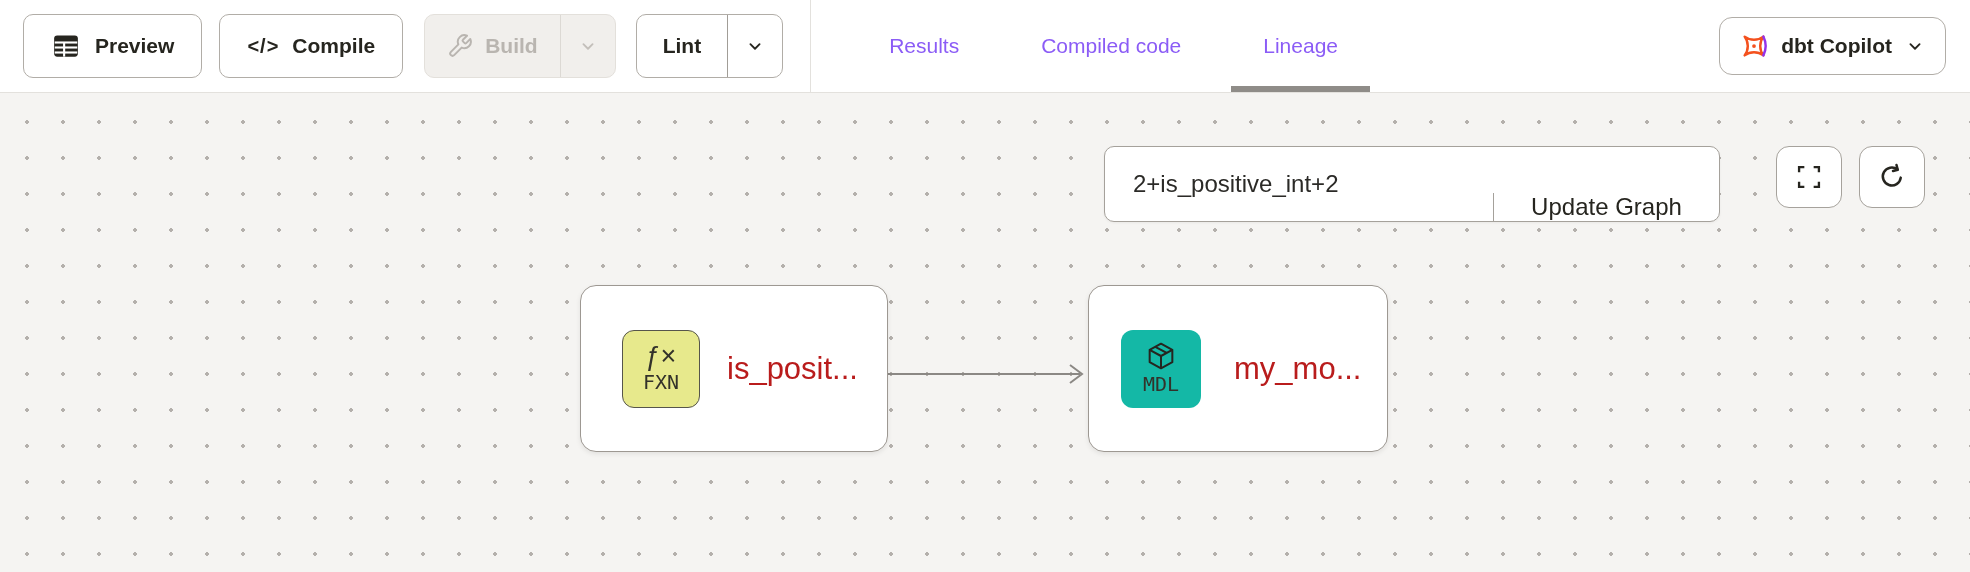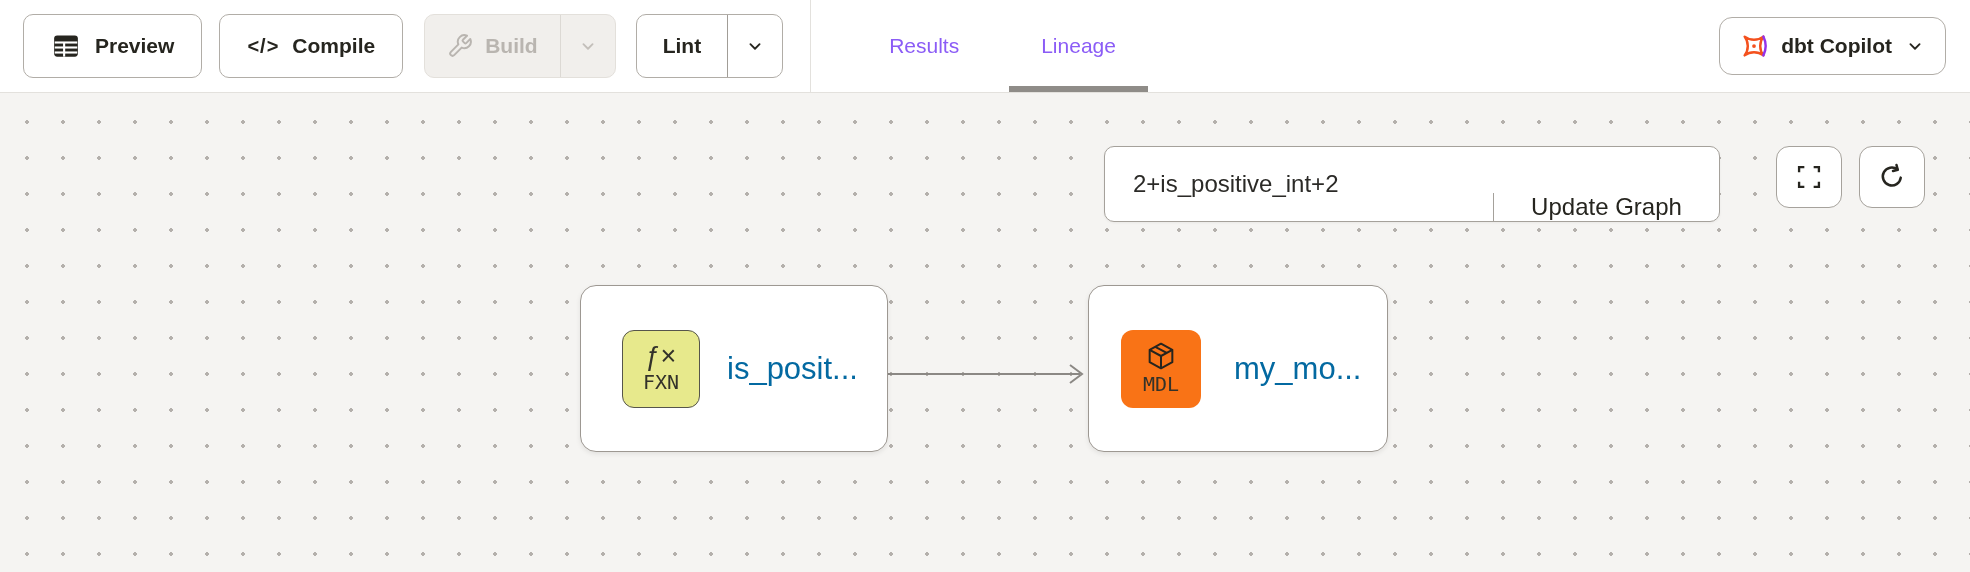--- a/index.html
+++ b/index.html
@@ -186,36 +186,36 @@
     flex-shrink: 0;
   }
   .badge-fxn {
     margin-left: 41px;
     background: #e7e98c;
     border: 1.5px solid #56554b;
   }
   .badge-mdl {
     margin-left: 32px;
     width: 80px;
-    background: #f97316;
+    background: #14b8a6;
   }
   .badge-symbol {
     font-size: 27px;
     line-height: 1.0;
     color: #33322a;
   }
   .badge-label {
     font-family: "DejaVu Sans Mono", monospace;
     font-size: 20px;
     line-height: 1.25;
     color: #33322a;
   }
   .node-title {
     font-size: 31px;
-    color: #0369a1;
+    color: #b91c1c;
     white-space: nowrap;
   }
   .node-function .node-title { margin-left: 27px; }
   .node-model .node-title { margin-left: 33px; }
 
   .edge {
     position: absolute;
     left: 886px; top: 268px;
     width: 202px; height: 26px;
   }
@@ -270,20 +270,24 @@
           <polyline points="7 10 12 15 17 10"></polyline>
         </svg>
       </span>
     </div>
 
     <div class="toolbar-divider"></div>
 
     <div class="tabs">
       <div class="tab">
         <span>Results</span>
+
+      </div>
+      <div class="tab">
+        <span>Compiled code</span>
 
       </div>
       <div class="tab active">
         <span>Lineage</span>
         <span class="active-underline"></span>
       </div>
     </div>
 
     <button class="btn btn-copilot">
       <span style="display:inline-flex;">

